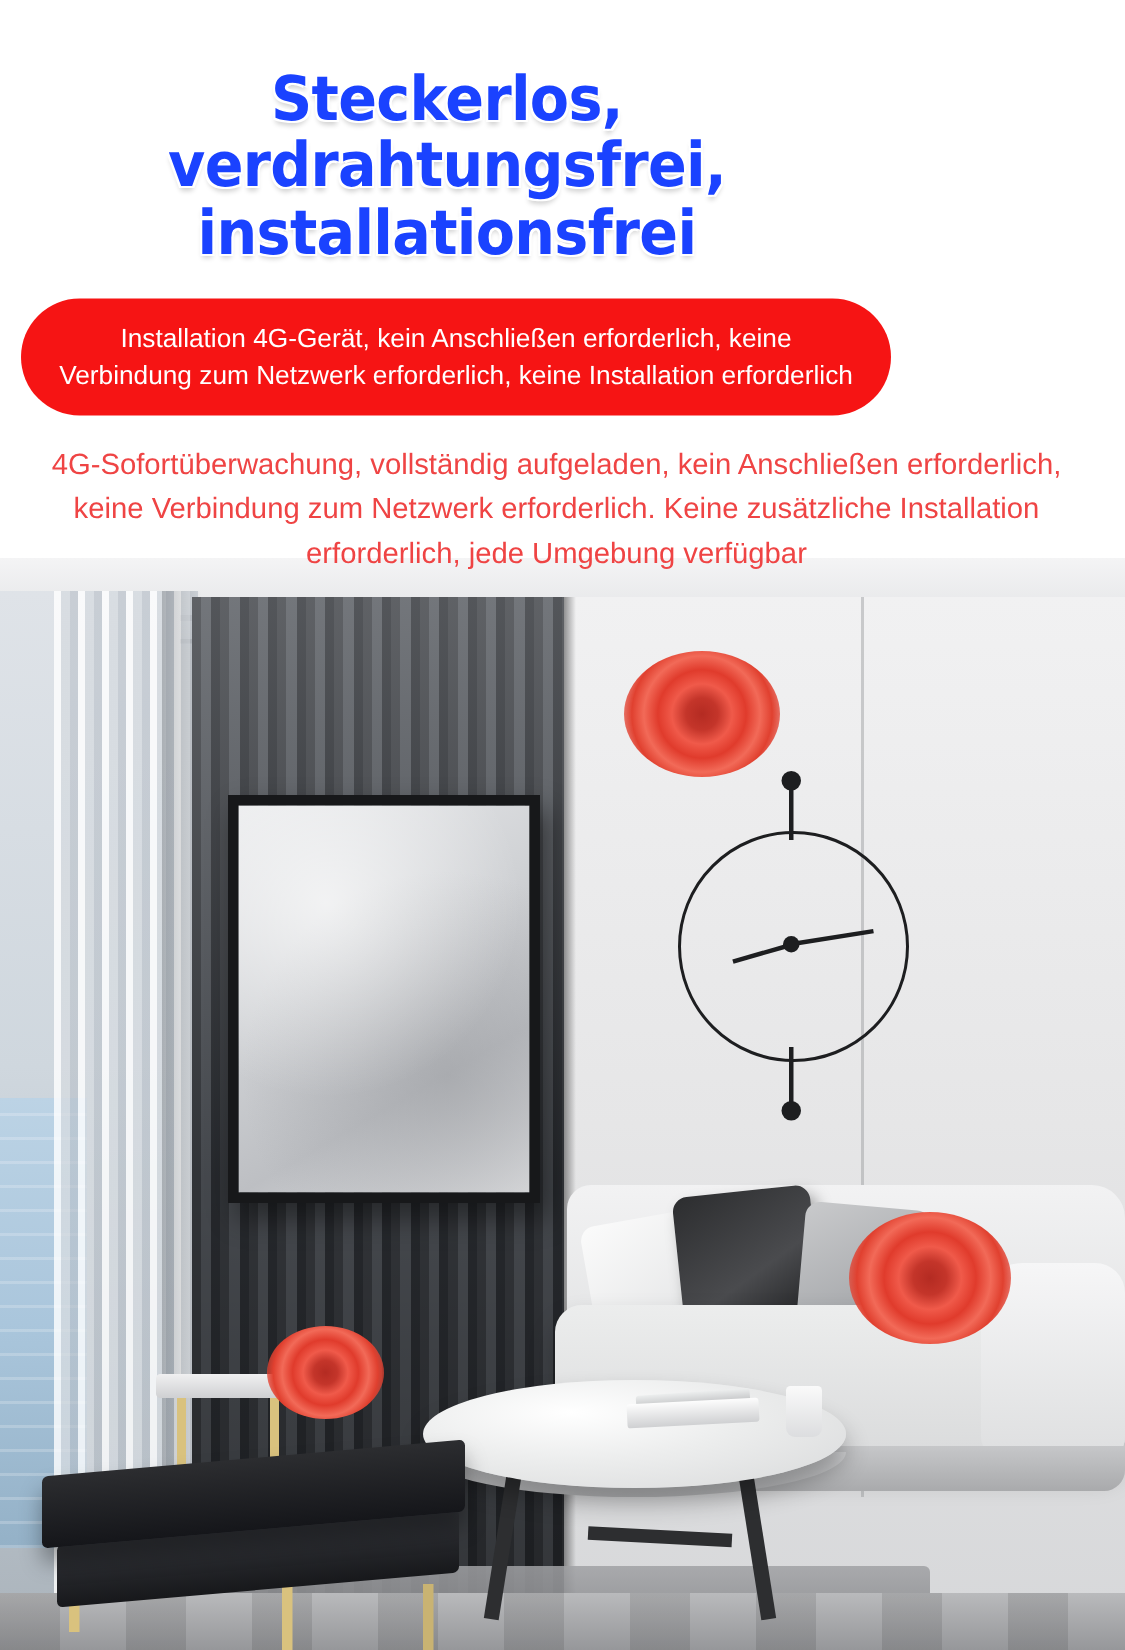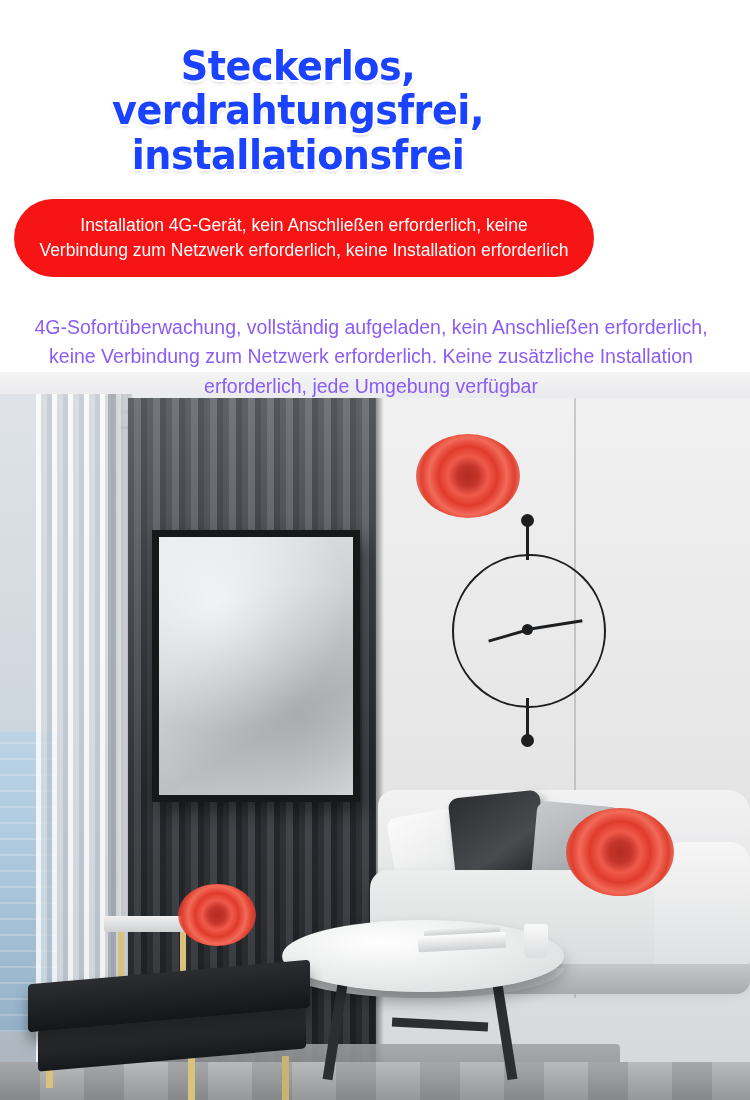--- a/index.html
+++ b/index.html
@@ -67,24 +67,24 @@
   .red-pill p {
     margin: 0;
     text-align: center;
     color: #ffffff;
     font-size: 17.5px;
     line-height: 1.42;
     font-family: "Liberation Sans", sans-serif;
   }
 
   .sub-paragraph {
-    margin: 36px auto 0 auto;
+    margin: 19px auto 0 auto;
     width: 714px;
     text-align: center;
-    color: #8b5cf6;
+    color: #ef4444;
     font-size: 19.5px;
     line-height: 1.52;
     font-family: "Liberation Sans", sans-serif;
   }
 
   
   .scene {
     position: absolute;
     top: 372px;
     left: 0;

